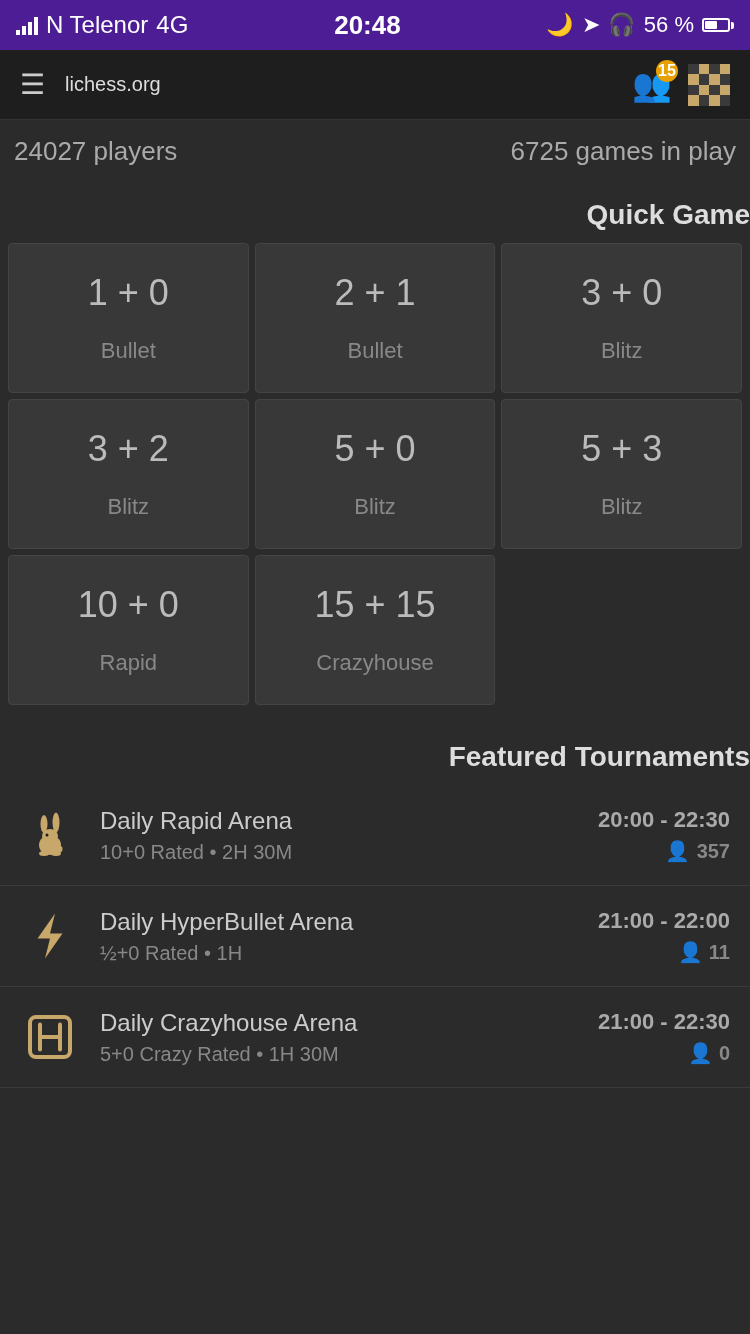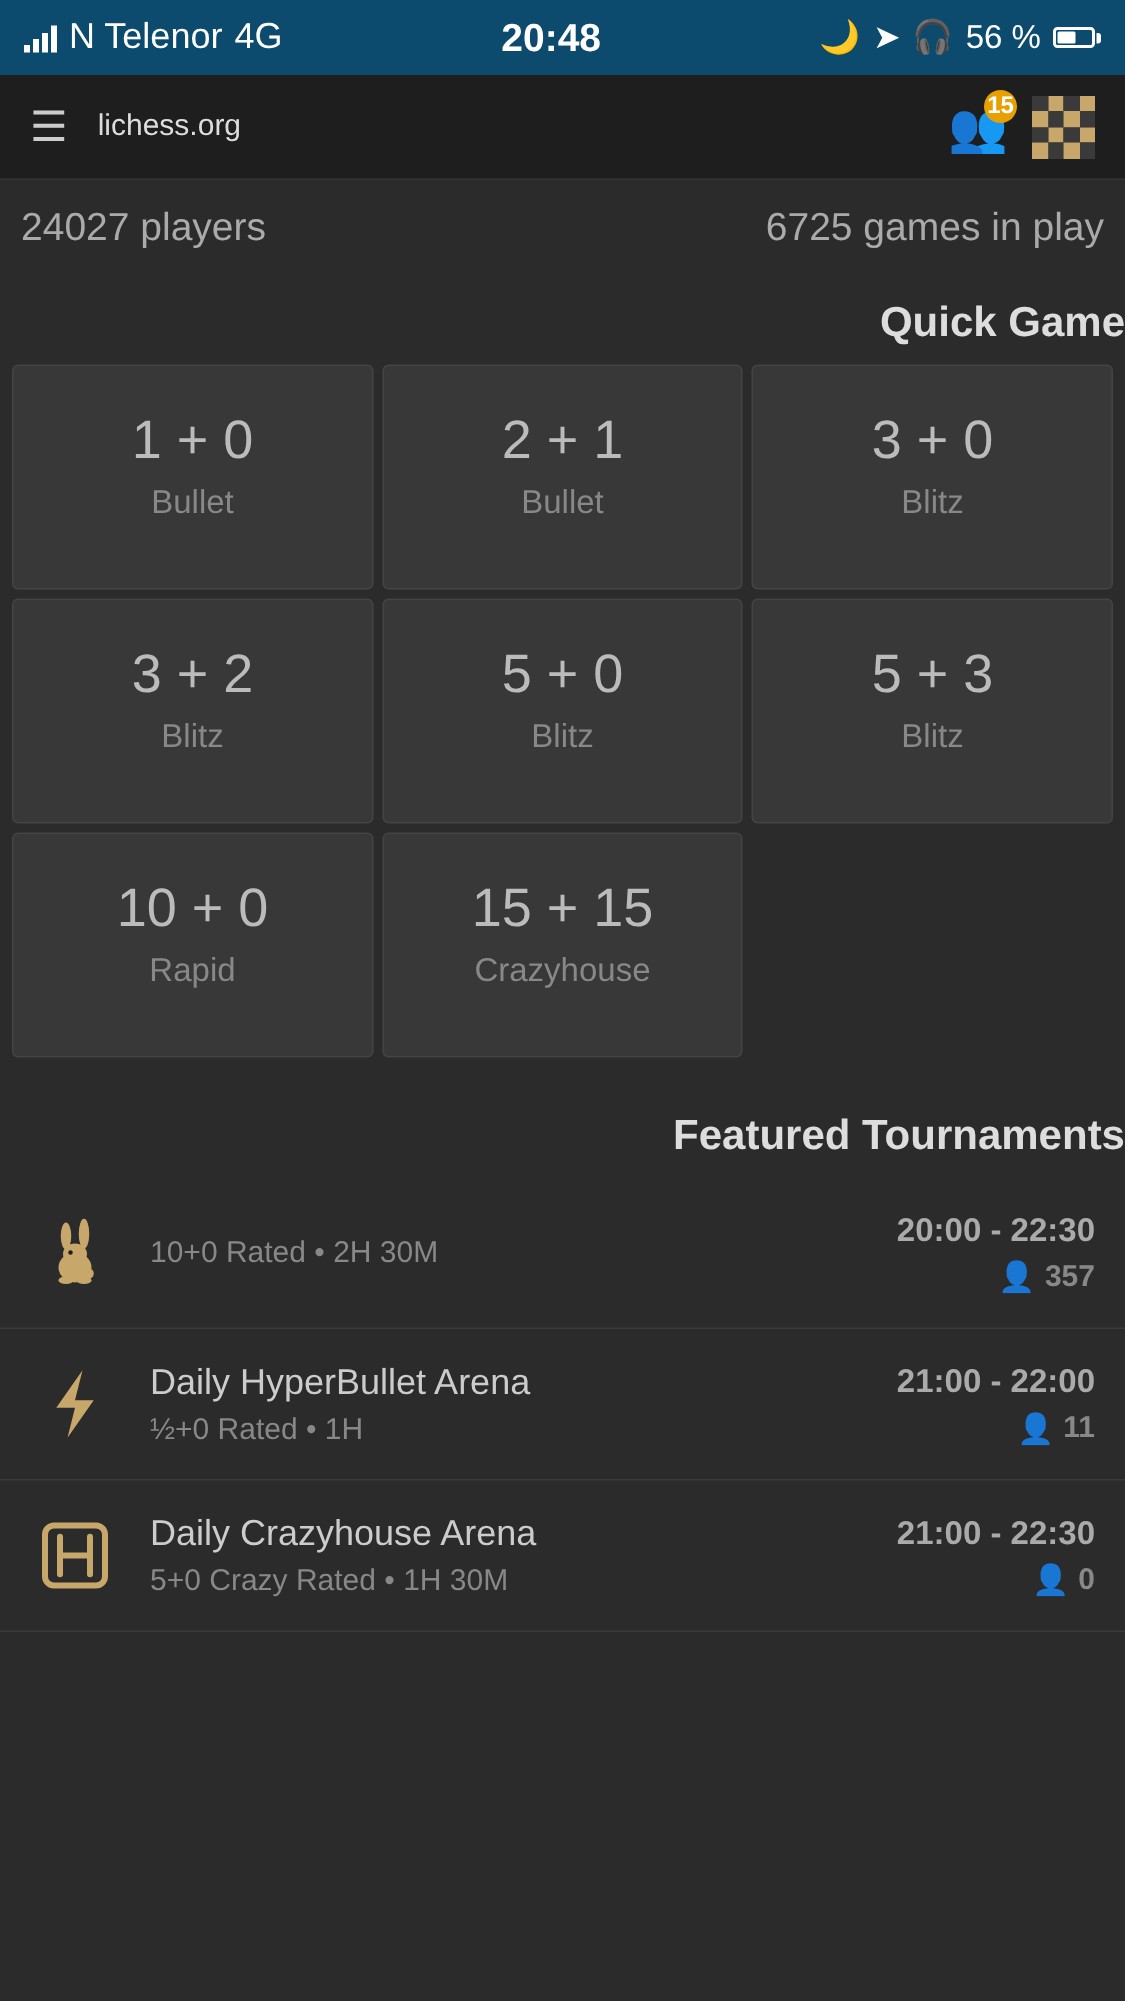--- a/index.html
+++ b/index.html
@@ -8,21 +8,21 @@
       background: #2b2b2b;
       color: #ccc;
       font-family: Arial, sans-serif;
       width: 750px;
       min-height: 1334px;
       overflow-x: hidden;
     }
 
     
     .status-bar {
-      background: #0c4a6e;
+      background: #4c1d95;
       display: flex;
       justify-content: space-between;
       align-items: center;
       padding: 8px 16px;
       font-size: 24px;
       color: #fff;
       height: 50px;
     }
     .status-left { display: flex; align-items: center; gap: 8px; }
     .status-center { font-size: 26px; font-weight: bold; }
@@ -119,21 +119,21 @@
       margin-bottom: 8px;
     }
 
     .game-cell {
       background: #383838;
       border: 1px solid #444;
       border-radius: 4px;
       display: flex;
       flex-direction: column;
       align-items: center;
-      justify-content: flex-start;
+      justify-content: space-between;
       padding: 28px 10px;
       cursor: pointer;
       min-height: 150px;
     }
     .game-time {
       font-size: 36px;
       color: #bbb;
       margin-bottom: 8px;
       font-weight: lighter;
     }
@@ -373,20 +373,21 @@
 
         <circle cx="44" cy="50" r="3" fill="#1e1e1e"></circle>
 
         <circle cx="68" cy="78" r="7" fill="#c8a76a"></circle>
 
         <ellipse cx="38" cy="87" rx="10" ry="5" fill="#c8a76a"></ellipse>
         <ellipse cx="62" cy="87" rx="10" ry="5" fill="#c8a76a"></ellipse>
       </svg>
     </div>
     <div class="tournament-info">
+      <div class="tournament-name">Daily Rapid Arena</div>
       <div class="tournament-details">10+0 Rated • 2H 30M</div>
     </div>
     <div class="tournament-meta">
       <div class="tournament-time">20:00 - 22:30</div>
       <div class="tournament-players">
         <span>👤</span>
         <span>357</span>
       </div>
     </div>
   </div>

